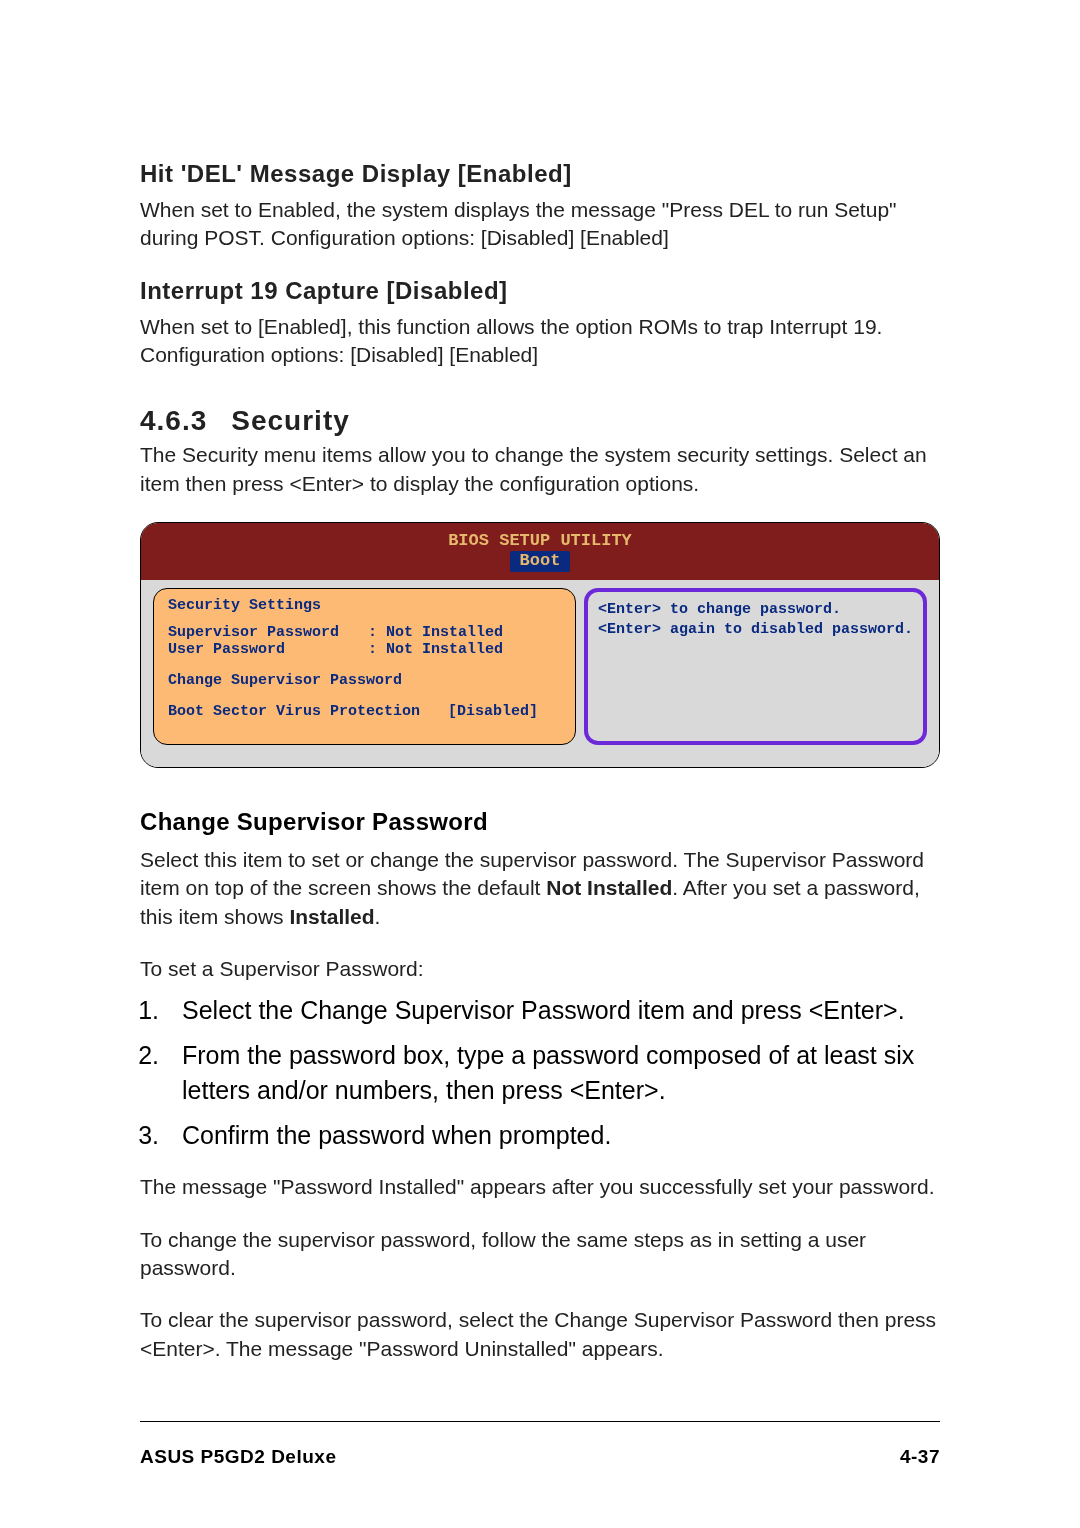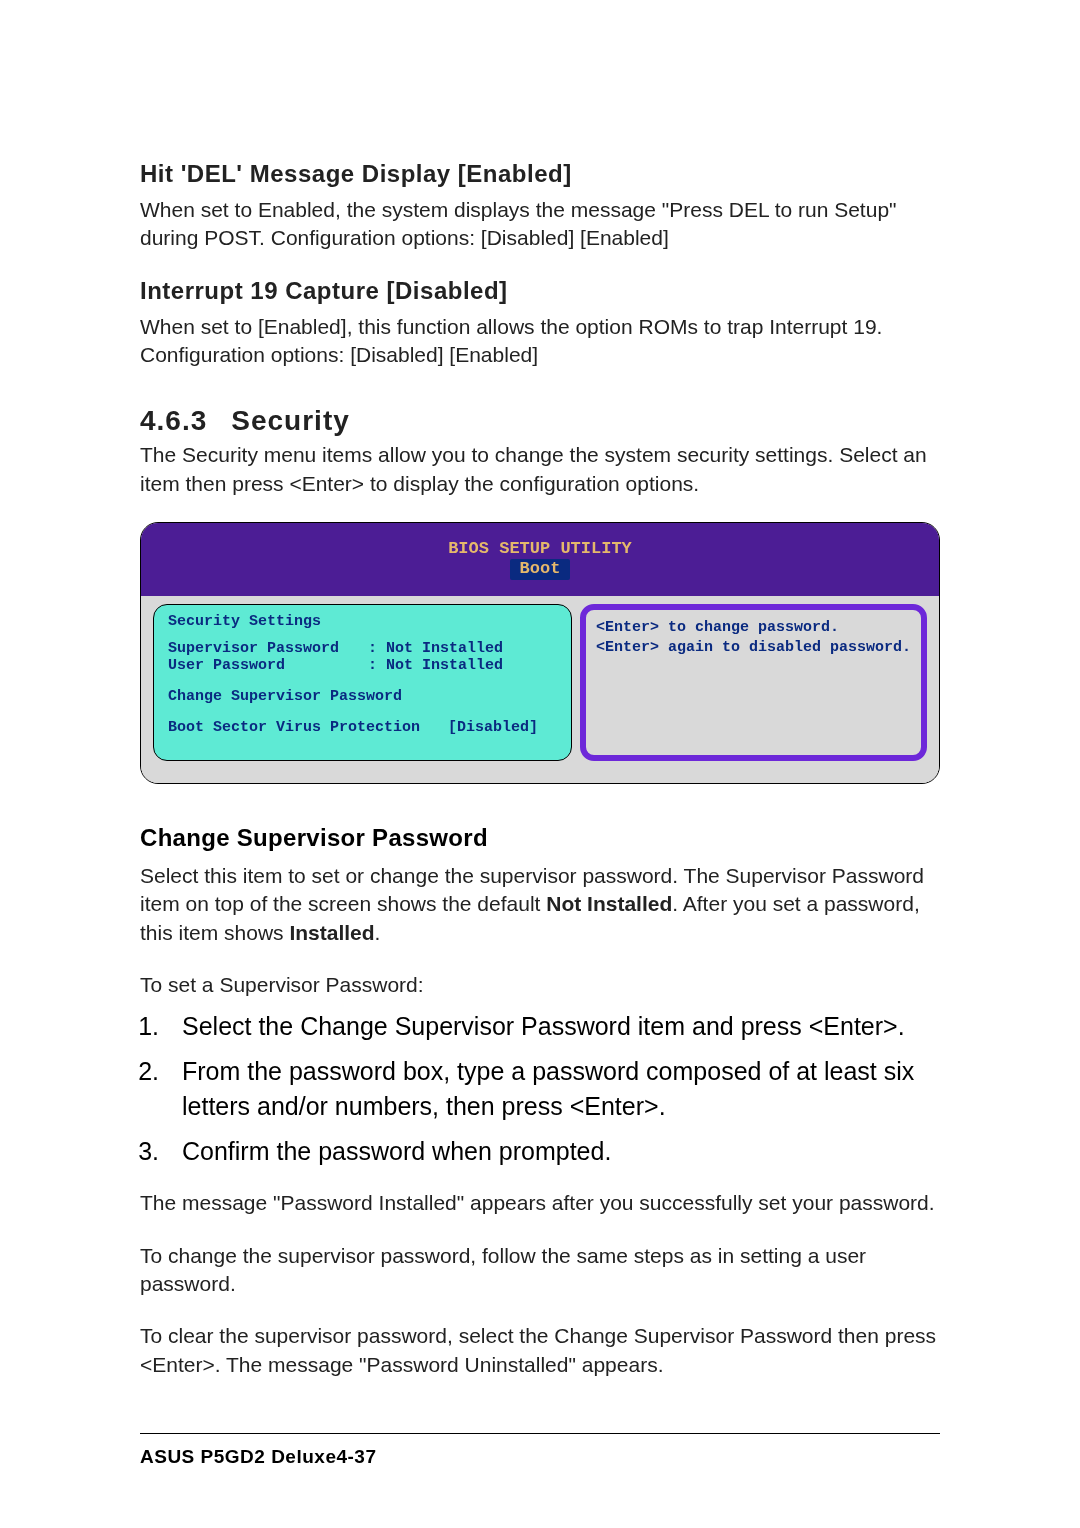--- a/index.html
+++ b/index.html
@@ -45,27 +45,27 @@
     }
     .bios-box {
       border: 1px solid #000;
       border-radius: 18px;
       overflow: hidden;
       margin: 18px 0 40px 0;
       background: #d9d9d9;
       width: 100%;
     }
     .bios-title-bar {
-      background: #4c1d95;
+      background: #7f1d1d;
       color: #e5b86b;
       text-align: center;
       font-family: "Courier New", monospace;
       font-weight: bold;
       font-size: 17px;
-      padding: 16px;
+      padding: 8px;
       line-height: 1.2;
     }
     .bios-title-bar .tab {
       display: inline-block;
       background: #0a2a80;
       color: #e5b86b;
       padding: 0 10px;
       border-radius: 2px;
     }
     .bios-body {
@@ -77,26 +77,26 @@
       font-weight: bold;
       color: #0a2a80;
       position: relative;
     }
     .bios-left {
       flex: 3.3;
       border: 1px solid #000;
       border-radius: 14px;
       padding: 8px 14px 24px 14px;
       margin-right: 8px;
-      background: #5eead4;
+      background: #fdba74;
       min-height: 140px;
     }
     .bios-right {
       flex: 1.6;
-      border: 6px solid #6d28d9;
+      border: 4px solid #6d28d9;
       border-radius: 14px;
       padding: 8px 10px;
       background: #d9d9d9;
       min-height: 140px;
       line-height: 1.35;
     }
     .bios-left pre, .bios-right pre {
       white-space: pre;
       font-family: inherit;
     }
@@ -119,22 +119,23 @@
     ol.steps li {
       padding-left: 16px;
       margin-bottom: 10px;
     }
     .footer {
       position: absolute;
       bottom: 60px;
       left: 140px;
       right: 140px;
       border-top: 1.5px solid #000;
-      padding-top: 12px;
+      padding-top: 24px;
       display: flex;
+      justify-content: space-between;
       font-size: 19px;
       font-weight: bold;
       letter-spacing: 0.5px;
       margin-top: 32px;
     }
   </style>
 </head>
 <body>
 
 <div class="page">

